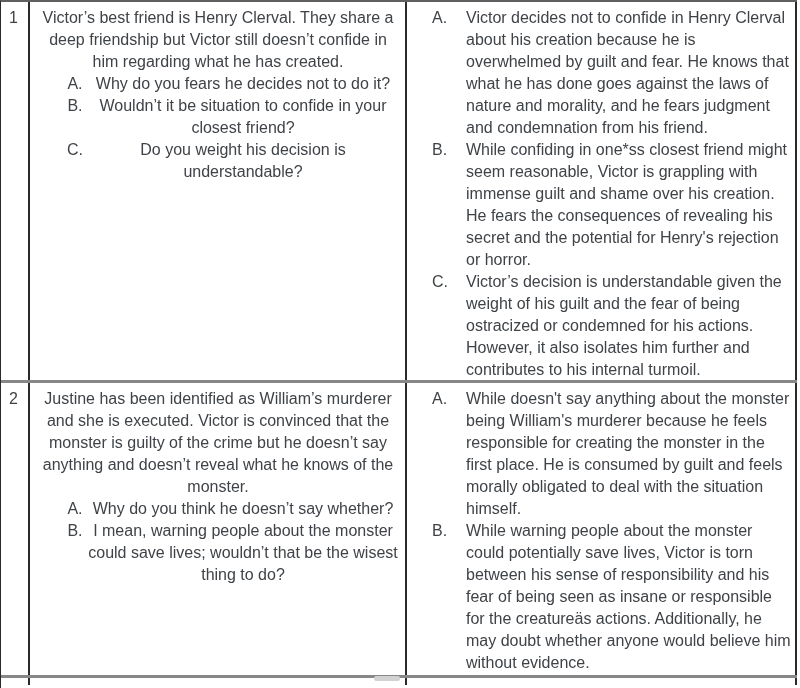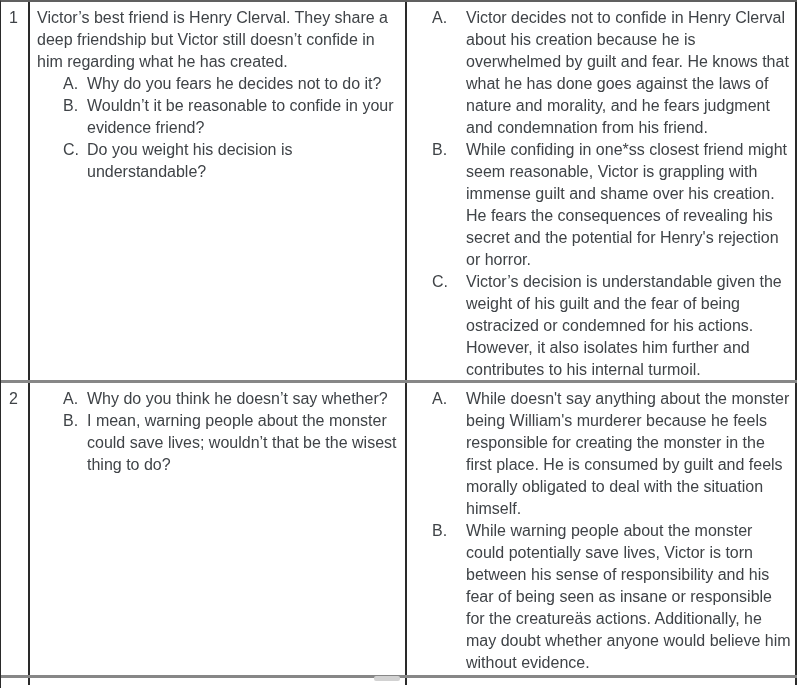--- a/index.html
+++ b/index.html
@@ -41,20 +41,21 @@
     font-size: 16px;
     line-height: 22px;
   }
   .cell-q {
     width: 377px;
     flex: 0 0 377px;
     border-right: 2px solid #2a2a2a;
     padding: 5px 6px 0 7px;
     font-size: 16px;
     line-height: 22px;
+    text-align: center;
   }
   .cell-a {
     flex: 1 1 auto;
     border-right: 2px solid #2a2a2a;
     padding: 5px 2px 0 7px;
     font-size: 16px;
     line-height: 22px;
   }
   .para { margin: 0; }
   .li { display: flex; align-items: flex-start; }
@@ -83,21 +84,21 @@
         <span>1</span>
       </div>
       <div class="cell cell-q">
         <p class="para">Victor’s best friend is Henry Clerval. They share a deep friendship but Victor still doesn’t confide in him regarding what he has created.</p>
         <div class="li">
           <span class="marker">A.</span>
           <span class="li-text">Why do you fears he decides not to do it?</span>
         </div>
         <div class="li">
           <span class="marker">B.</span>
-          <span class="li-text">Wouldn’t it be reasonable to confide in your evidence friend?</span>
+          <span class="li-text">Wouldn’t it be situation to confide in your closest friend?</span>
         </div>
         <div class="li">
           <span class="marker">C.</span>
           <span class="li-text">Do you weight his decision is understandable?</span>
         </div>
       </div>
       <div class="cell cell-a">
         <div class="li">
           <span class="marker">A.</span>
           <span class="li-text">Victor decides not to confide in Henry Clerval about his creation because he is overwhelmed by guilt and fear. He knows that what he has done goes against the laws of nature and morality, and he fears judgment and condemnation from his friend.</span>
@@ -111,20 +112,21 @@
           <span class="li-text">Victor’s decision is understandable given the weight of his guilt and the fear of being ostracized or condemned for his actions. However, it also isolates him further and contributes to his internal turmoil.</span>
         </div>
       </div>
     </div>
 
     <div class="t-row t-row-2">
       <div class="cell cell-num">
         <span>2</span>
       </div>
       <div class="cell cell-q">
+        <p class="para">Justine has been identified as William’s murderer and she is executed. Victor is convinced that the monster is guilty of the crime but he doesn’t say anything and doesn’t reveal what he knows of the monster.</p>
         <div class="li">
           <span class="marker">A.</span>
           <span class="li-text">Why do you think he doesn’t say whether?</span>
         </div>
         <div class="li">
           <span class="marker">B.</span>
           <span class="li-text">I mean, warning people about the monster could save lives; wouldn’t that be the wisest thing to do?</span>
         </div>
       </div>
       <div class="cell cell-a">

